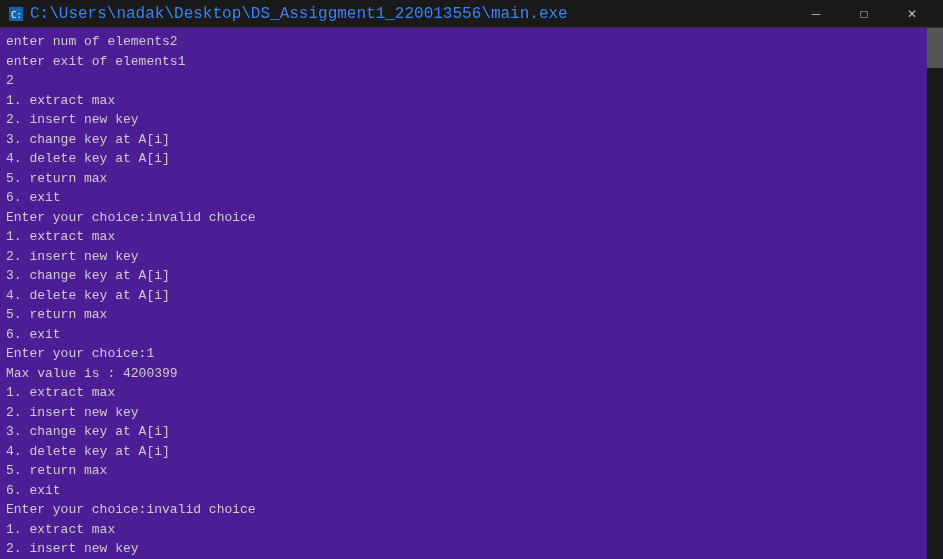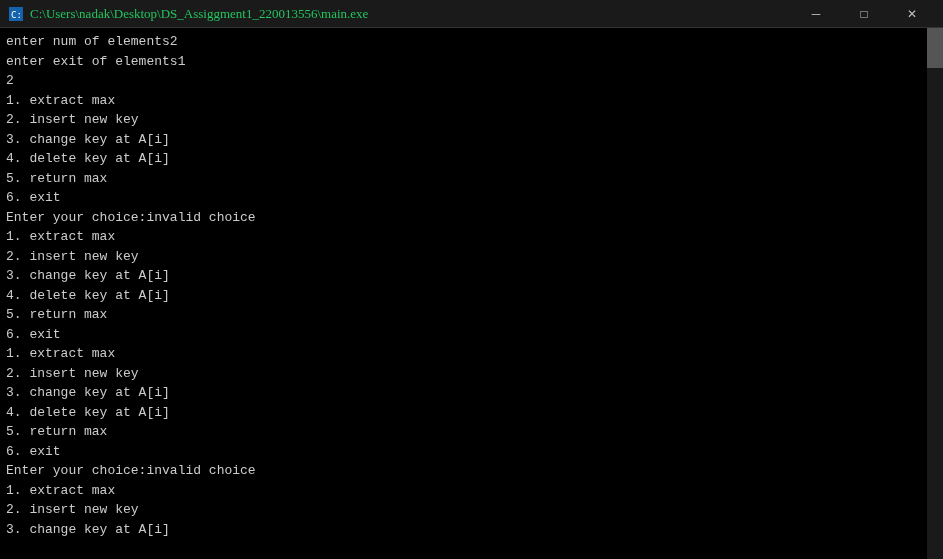--- a/index.html
+++ b/index.html
@@ -35,23 +35,23 @@
       align-items: center;
       justify-content: center;
     }
 
     .title-bar-icon svg {
       width: 14px;
       height: 14px;
     }
 
     .title-bar-text {
-      color: #22c55e;
-      font-size: 13px;
-      font-family: Liberation Serif, serif;
+      color: #3b82f6;
+      font-size: 16px;
+      font-family: Liberation Mono, monospace;
       flex: 1;
     }
 
     .title-bar-controls {
       display: flex;
       gap: 2px;
     }
 
     .title-btn {
       width: 46px;
@@ -61,21 +61,21 @@
       color: #c0c0c0;
       font-size: 12px;
       cursor: pointer;
       display: flex;
       align-items: center;
       justify-content: center;
       font-family: 'Segoe UI', Arial, sans-serif;
     }
 
     .console-area {
-      background: #000000;
+      background: #4c1d95;
       color: #cccccc;
       padding: 4px 6px;
       height: calc(559px - 28px);
       overflow-y: auto;
       font-family: 'Courier New', Courier, monospace;
       font-size: 13px;
       line-height: 1.5;
       position: relative;
     }
 
@@ -136,20 +136,22 @@
         <span class="line">4. delete key at A[i]</span>
         <span class="line">5. return max</span>
         <span class="line">6. exit</span>
         <span class="line">Enter your choice:invalid choice</span>
         <span class="line">1. extract max</span>
         <span class="line">2. insert new key</span>
         <span class="line">3. change key at A[i]</span>
         <span class="line">4. delete key at A[i]</span>
         <span class="line">5. return max</span>
         <span class="line">6. exit</span>
+        <span class="line">Enter your choice:1</span>
+        <span class="line">Max value is : 4200399</span>
         <span class="line">1. extract max</span>
         <span class="line">2. insert new key</span>
         <span class="line">3. change key at A[i]</span>
         <span class="line">4. delete key at A[i]</span>
         <span class="line">5. return max</span>
         <span class="line">6. exit</span>
         <span class="line">Enter your choice:invalid choice</span>
         <span class="line">1. extract max</span>
         <span class="line">2. insert new key</span>
         <span class="line">3. change key at A[i]</span>

